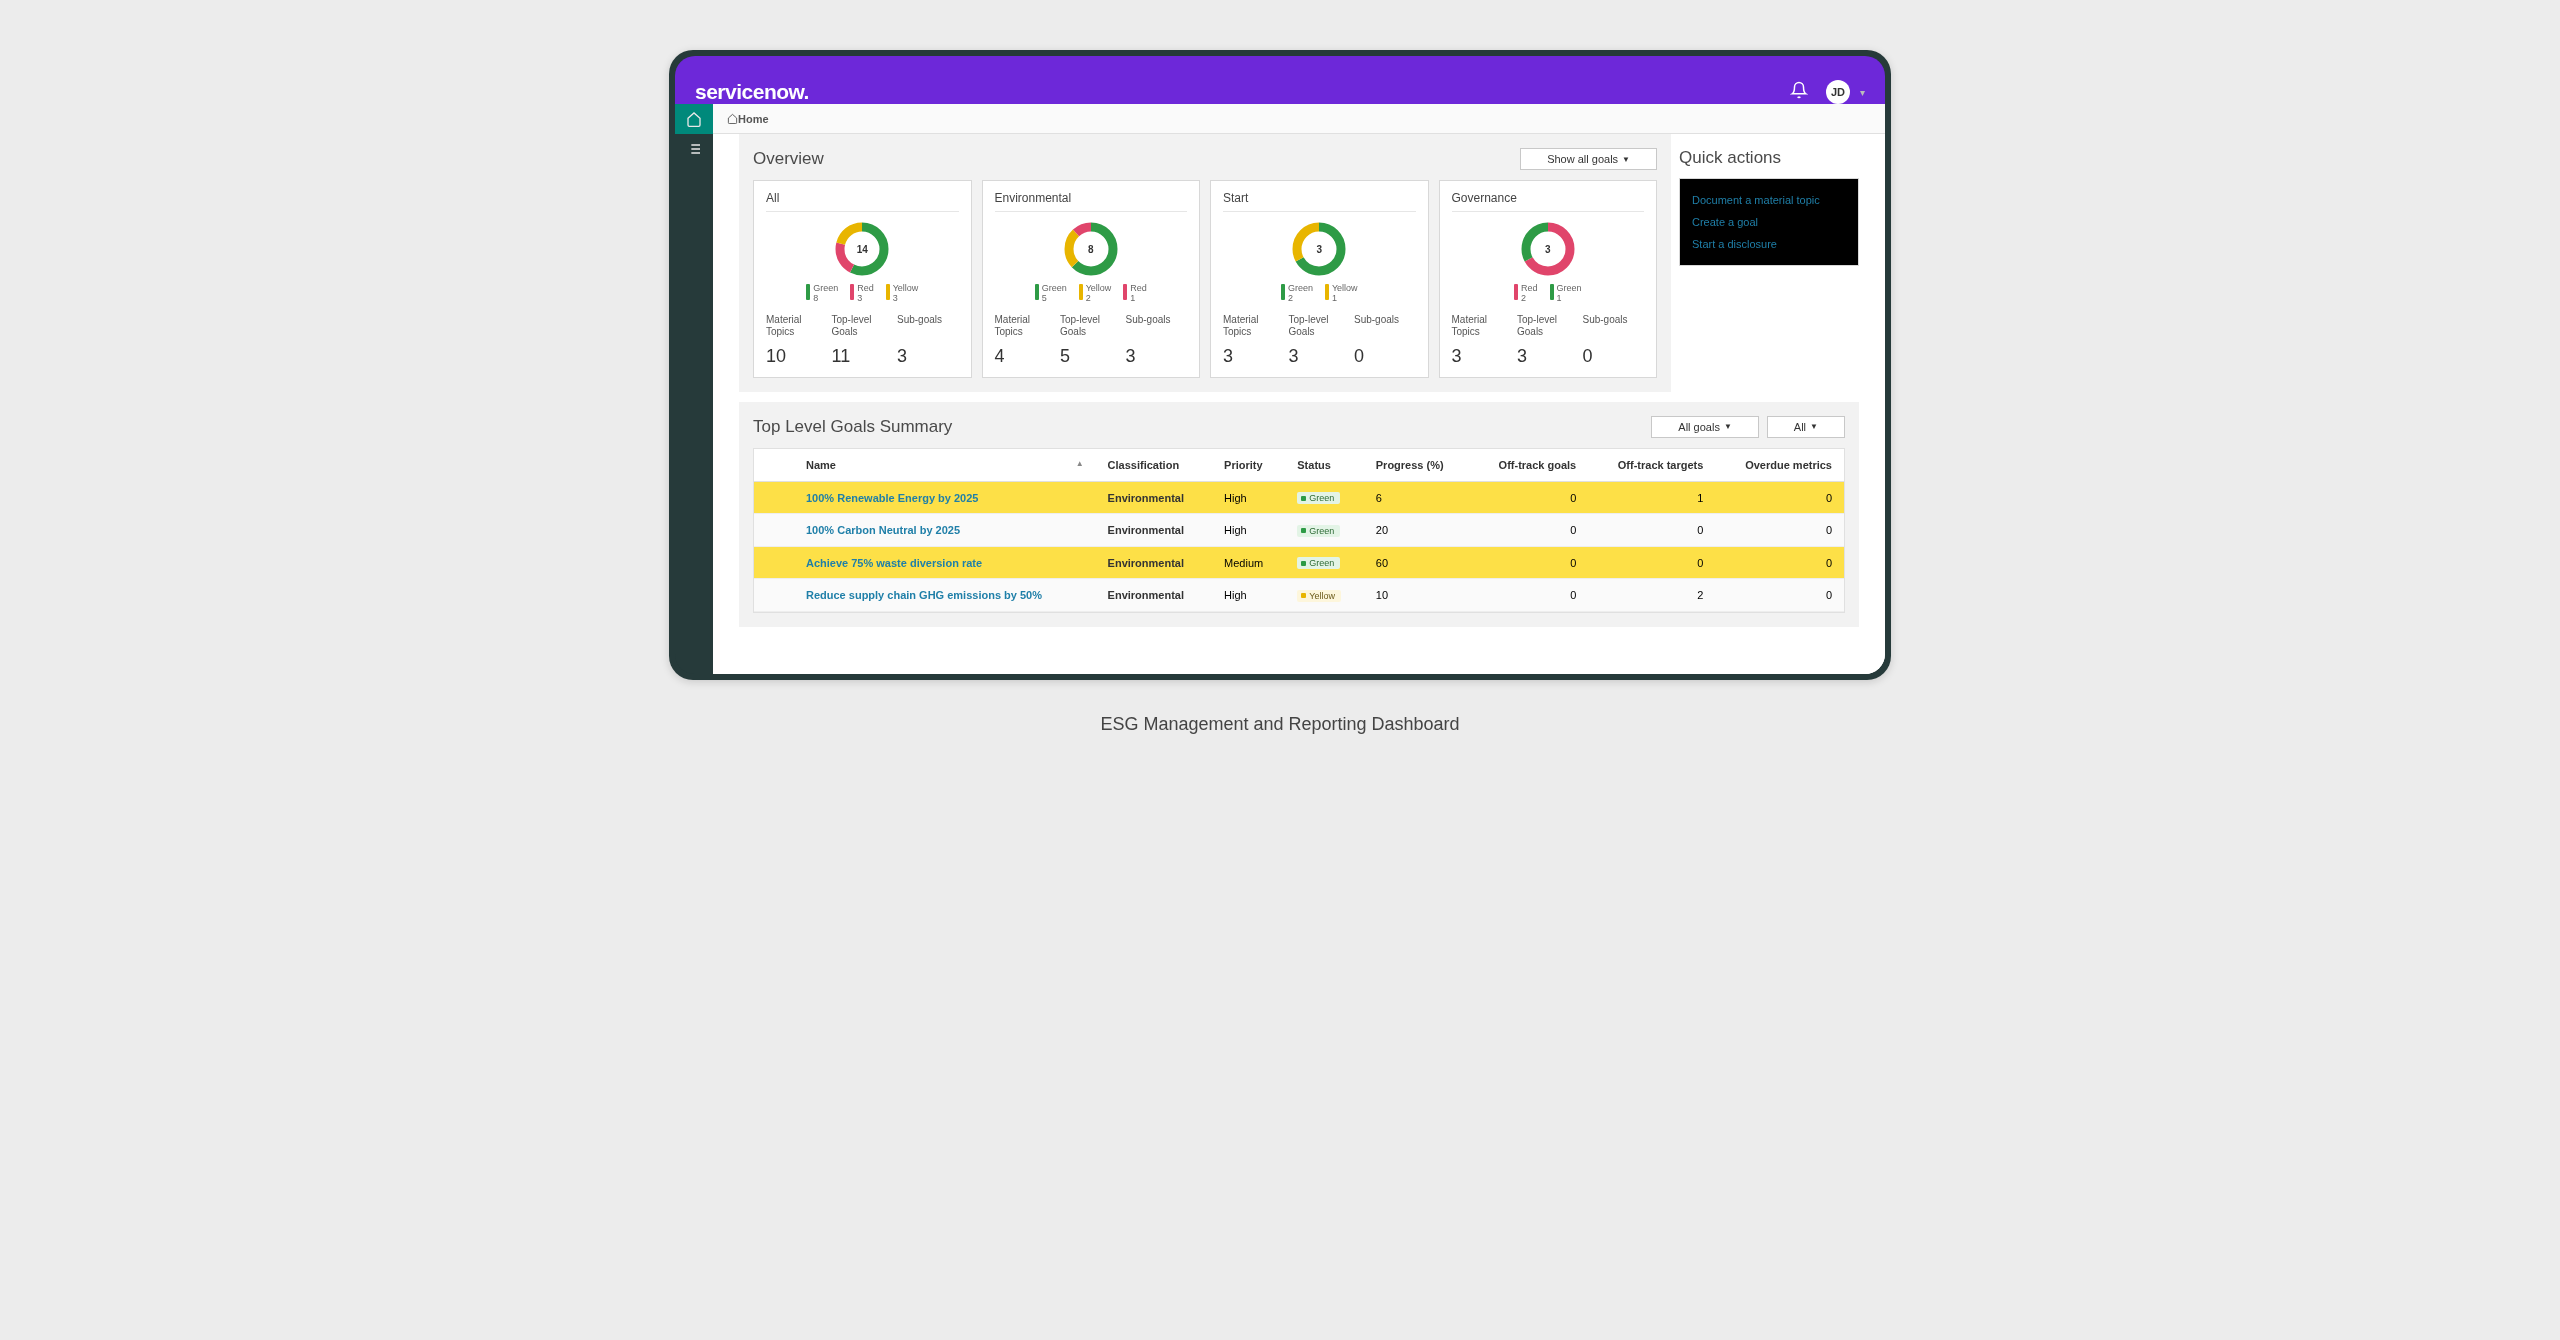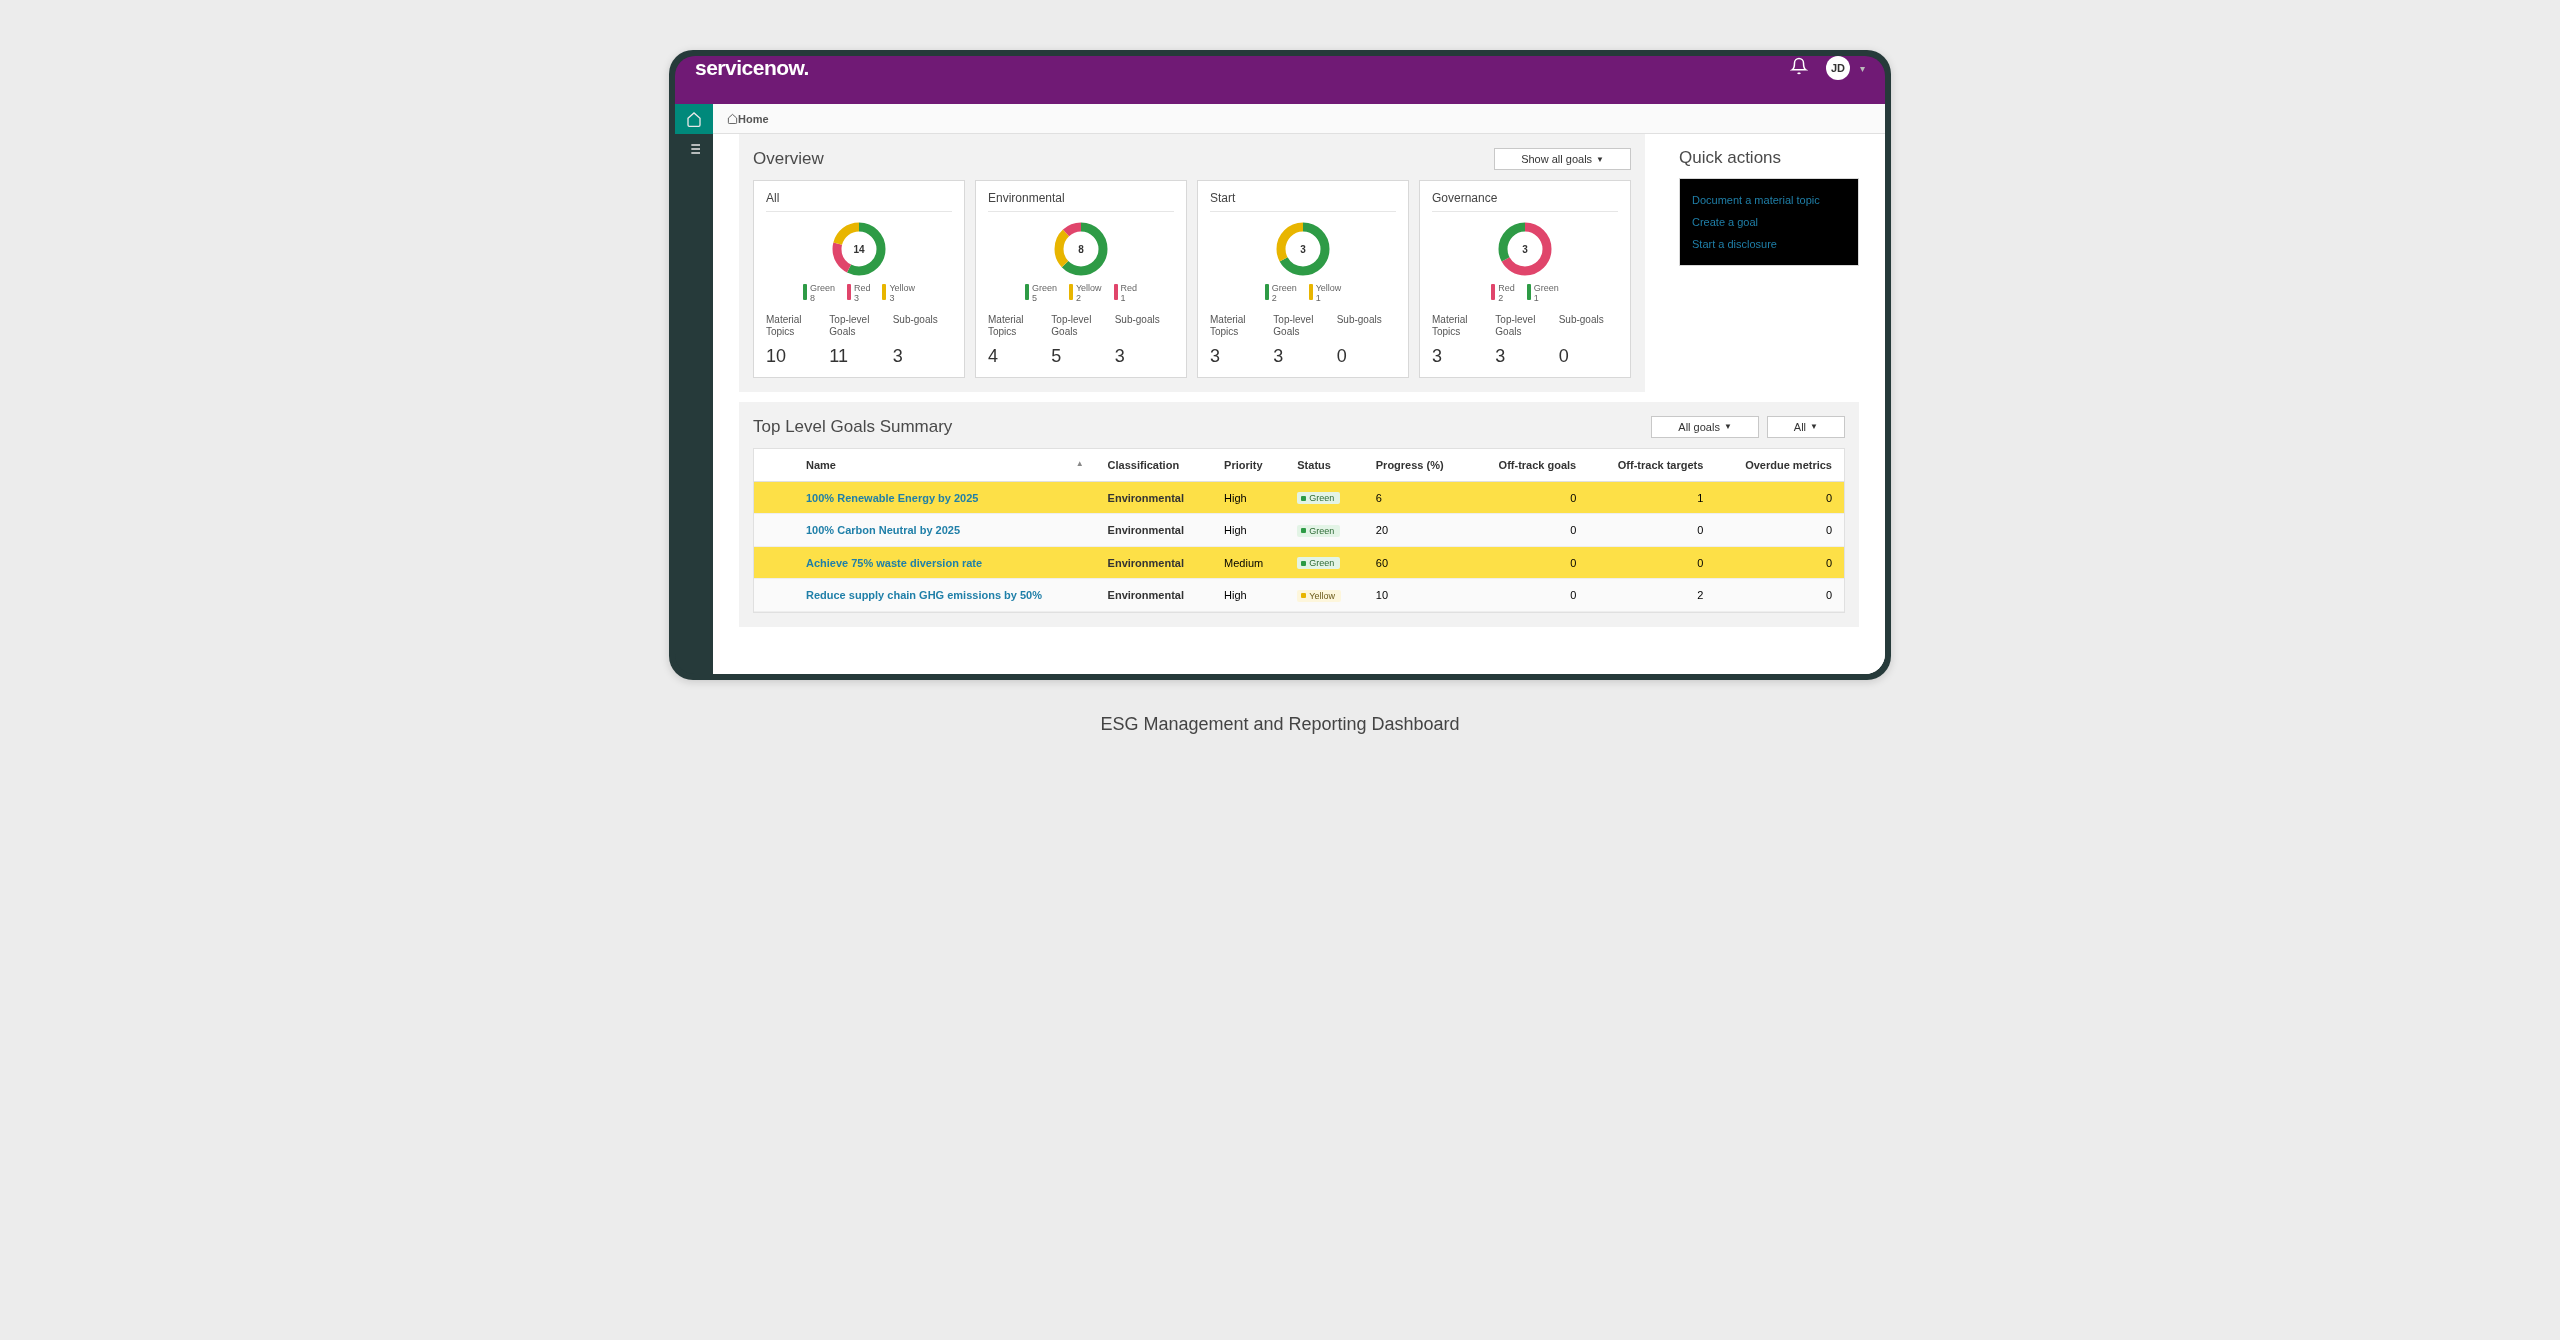--- a/index.html
+++ b/index.html
@@ -21,23 +21,23 @@
   }
   .device-inner {
     background: #263a3a;
     border-radius: 20px;
     overflow: hidden;
     position: relative;
   }
   
   .navbar {
     height: 48px;
-    background: #701a75;
-    display: flex;
-    align-items: flex-start;
+    background: #6d28d9;
+    display: flex;
+    align-items: flex-end;
     padding: 0 20px;
     gap: 20px;
   }
   .logo {
     color: #fff;
     font-size: 21px;
     font-weight: 700;
     letter-spacing: -0.5px;
   }
   .navbar-right {
@@ -106,21 +106,21 @@
     margin-top: 2px;
   }
   .scroll-area {
     flex: 1;
     overflow-y: auto;
     background: #fff;
   }
   
   .panel-row {
     display: flex;
-    gap: 34px;
+    gap: 8px;
     padding: 0 26px 10px;
   }
   .panel {
     background: #f2f2f2;
     padding: 14px;
   }
   .panel-overview { flex: 1; }
   .panel-quick { width: 180px; }
   .panel-head {
     display: flex;

